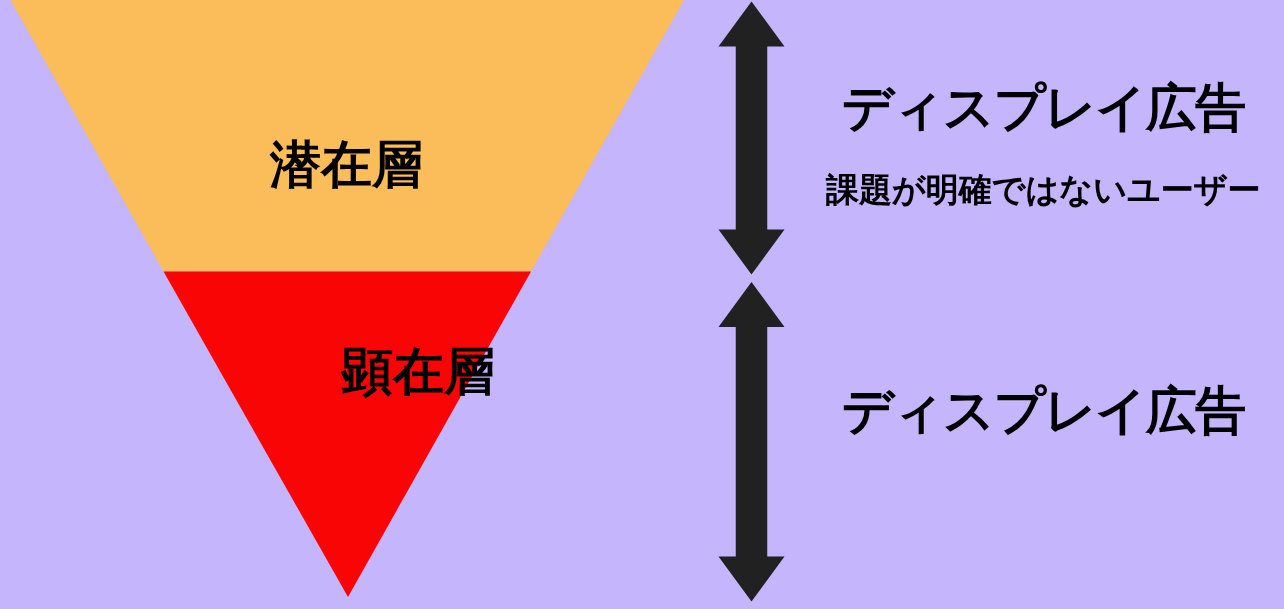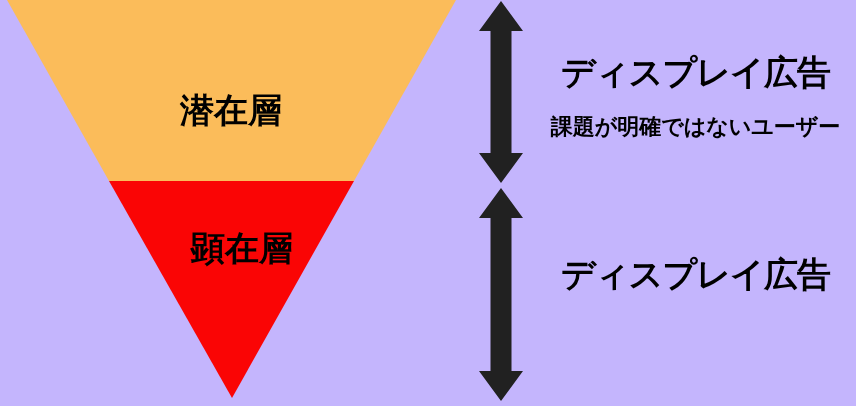--- a/index.html
+++ b/index.html
@@ -23,21 +23,21 @@
     position: absolute;
     width: 200px;
     text-align: center;
     font-weight: bold;
     color: #000000;
     font-size: 34px;
     line-height: 44px;
     white-space: nowrap;
   }
   .label-latent  { left: 131px; top: 88px; }
-  .label-evident { left: 142px; top: 226px; }
+  .label-evident { left: 130px; top: 226px; text-align: right; }
   .annotation {
     position: absolute;
     left: 535px;
     width: 321px;
     text-align: center;
     color: #000000;
   }
   .annotation .title {
     font-size: 34px;
     font-weight: bold;

